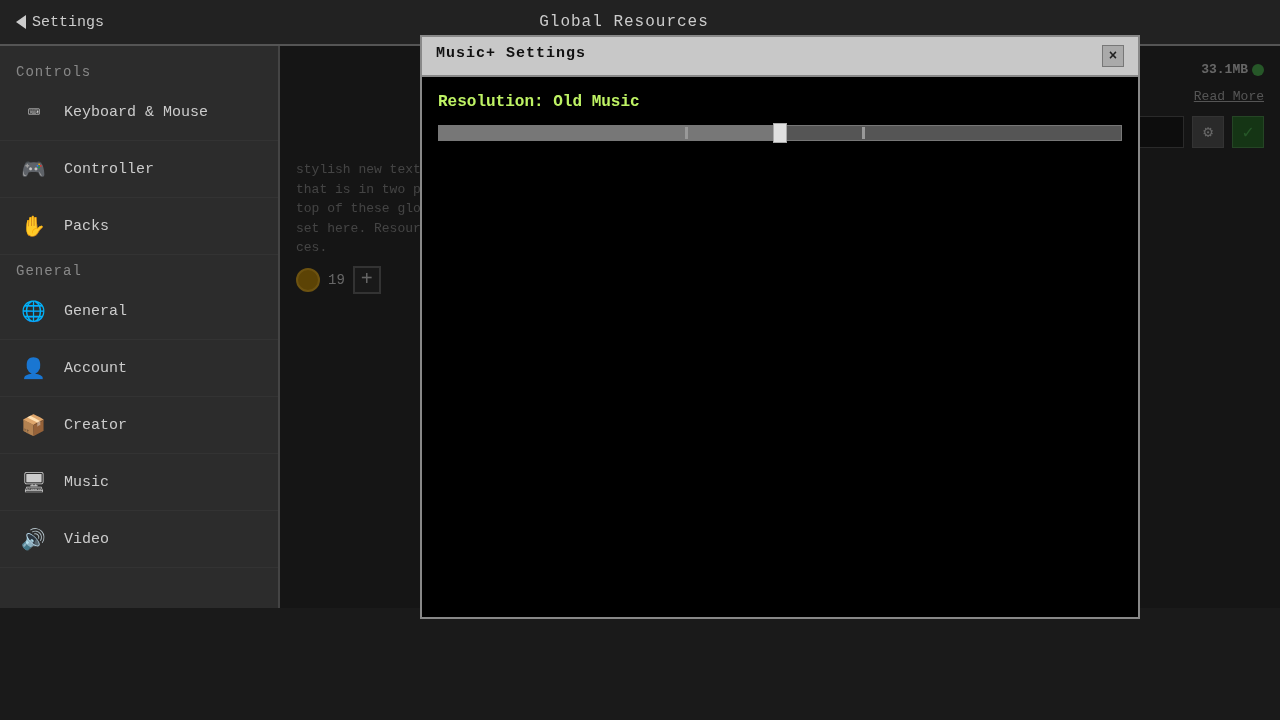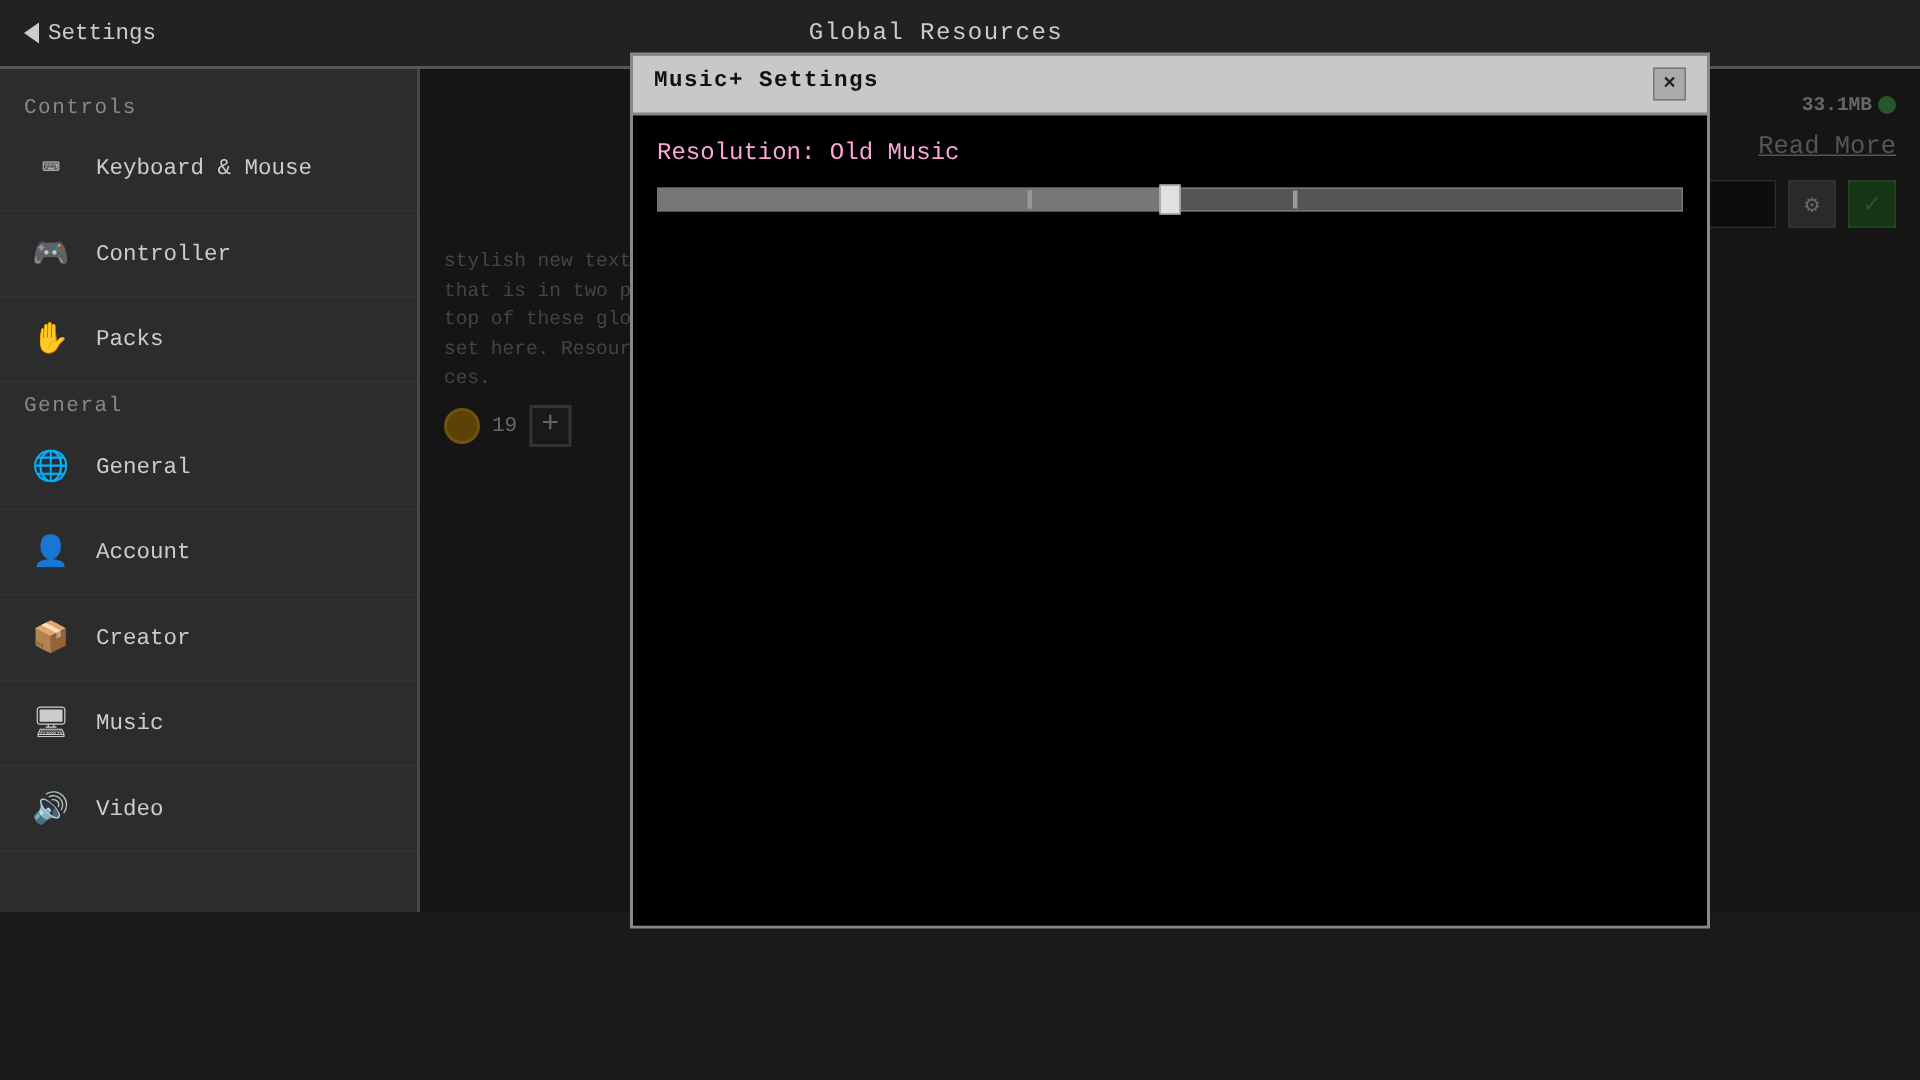--- a/index.html
+++ b/index.html
@@ -126,21 +126,21 @@
 
     .green-dot {
       width: 12px;
       height: 12px;
       background: #4caf50;
       border-radius: 50%;
     }
 
     .read-more-btn {
       color: #aaa;
-      font-size: 17px;
+      font-size: 13px;
       cursor: pointer;
       text-decoration: underline;
     }
 
     .right-panel-controls {
       display: flex;
       align-items: center;
       gap: 8px;
       margin-bottom: 12px;
     }
@@ -273,24 +273,24 @@
       font-weight: bold;
     }
 
     .modal-body {
       background: #000;
       padding: 16px;
       min-height: 540px;
     }
 
     .modal-setting-label {
-      color: #f9a8d4;
+      color: #bef264;
       font-size: 16px;
       margin-bottom: 14px;
-      font-weight: normal;
+      font-weight: bold;
     }
 
     
     .slider-container {
       display: flex;
       align-items: center;
       gap: 0;
       margin-bottom: 16px;
     }
 

